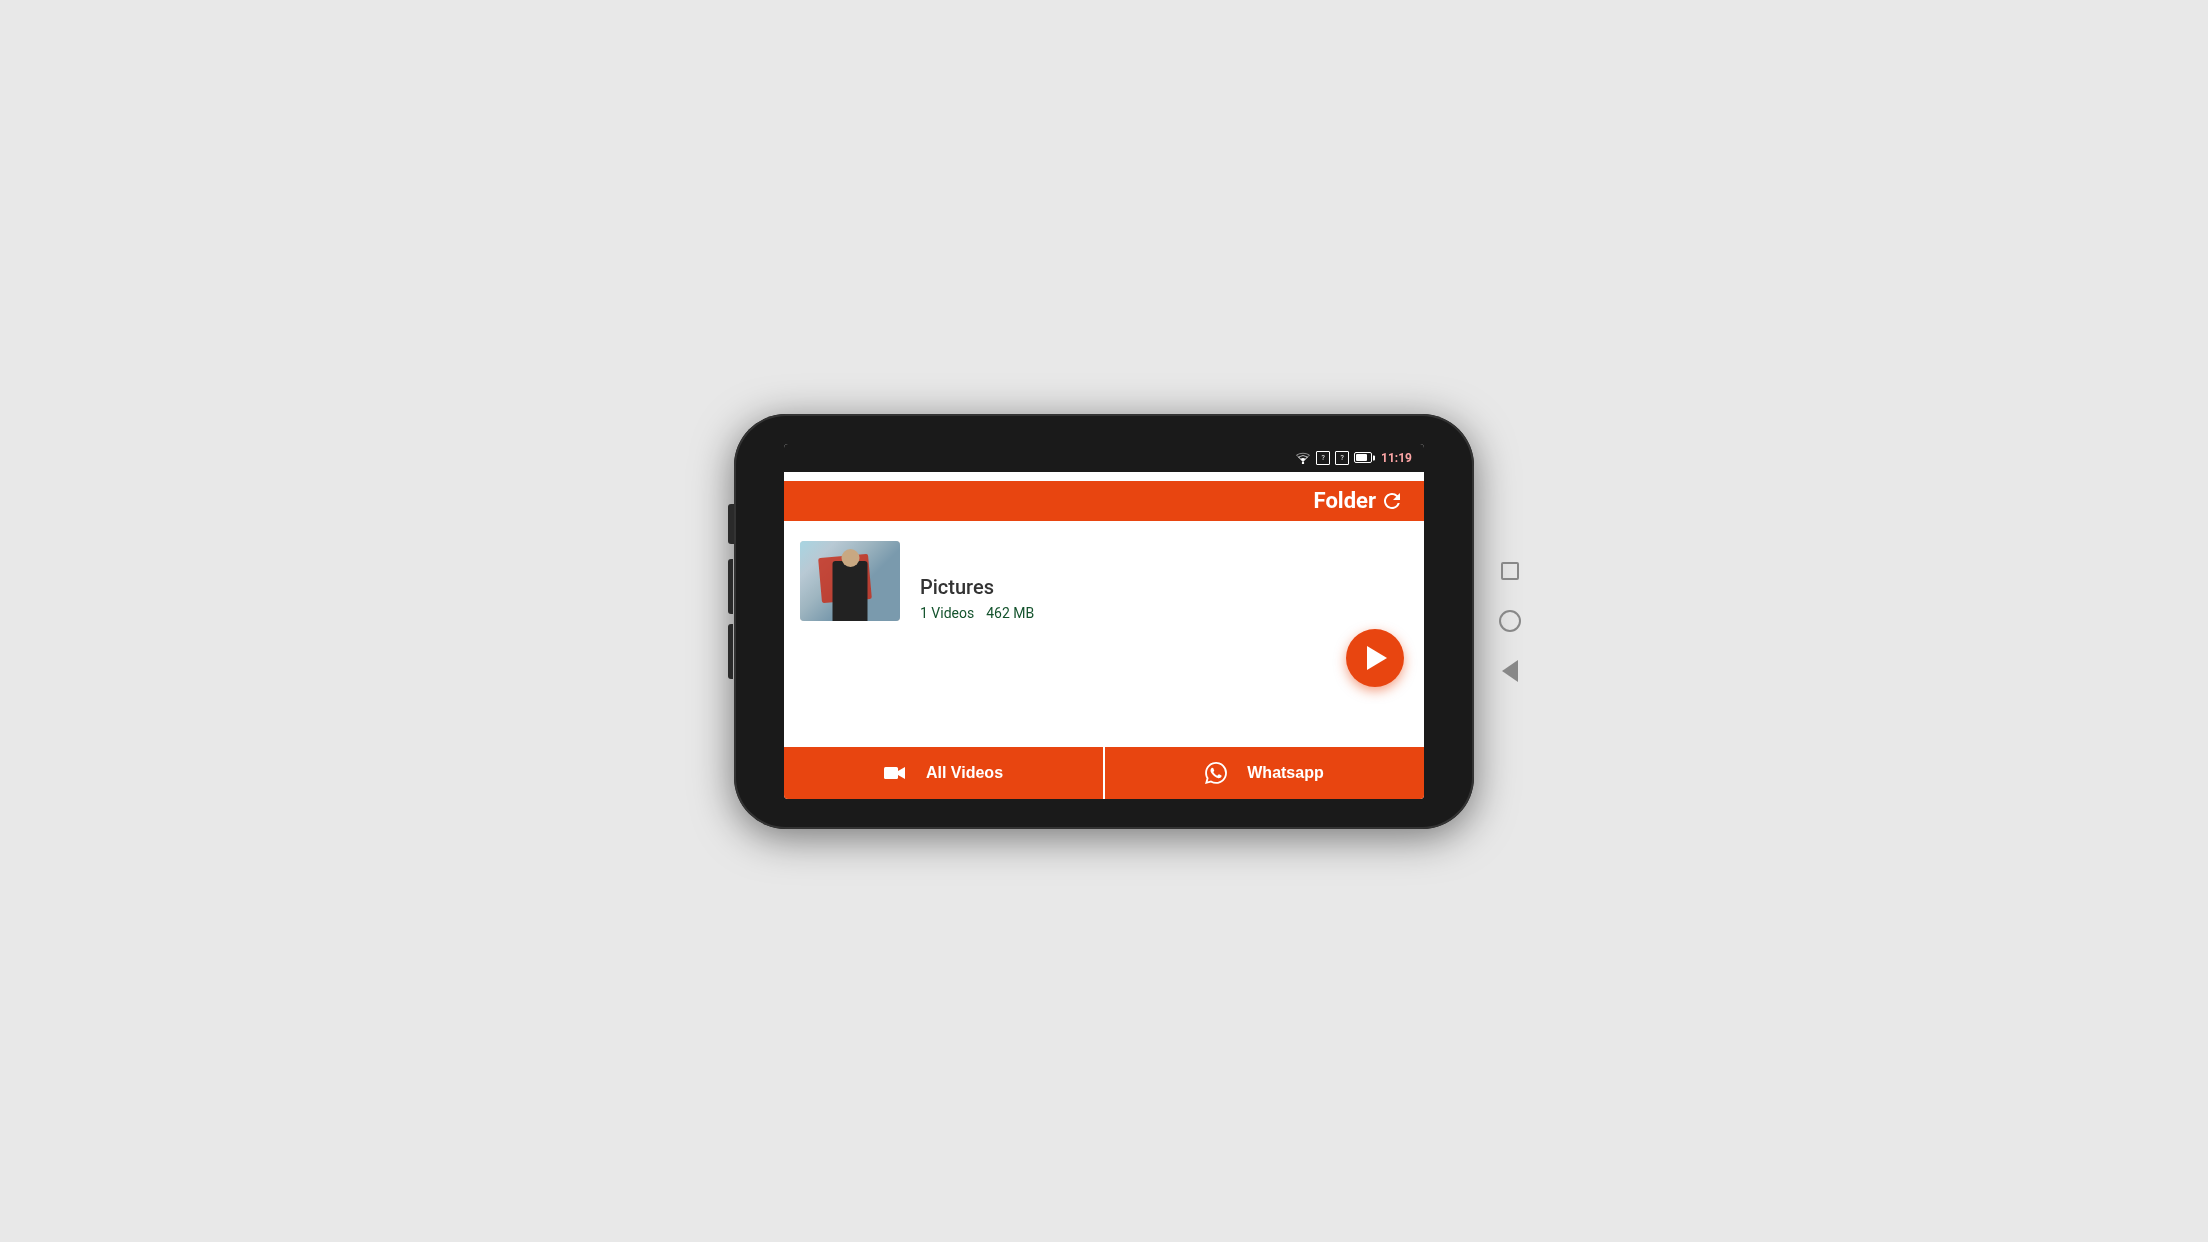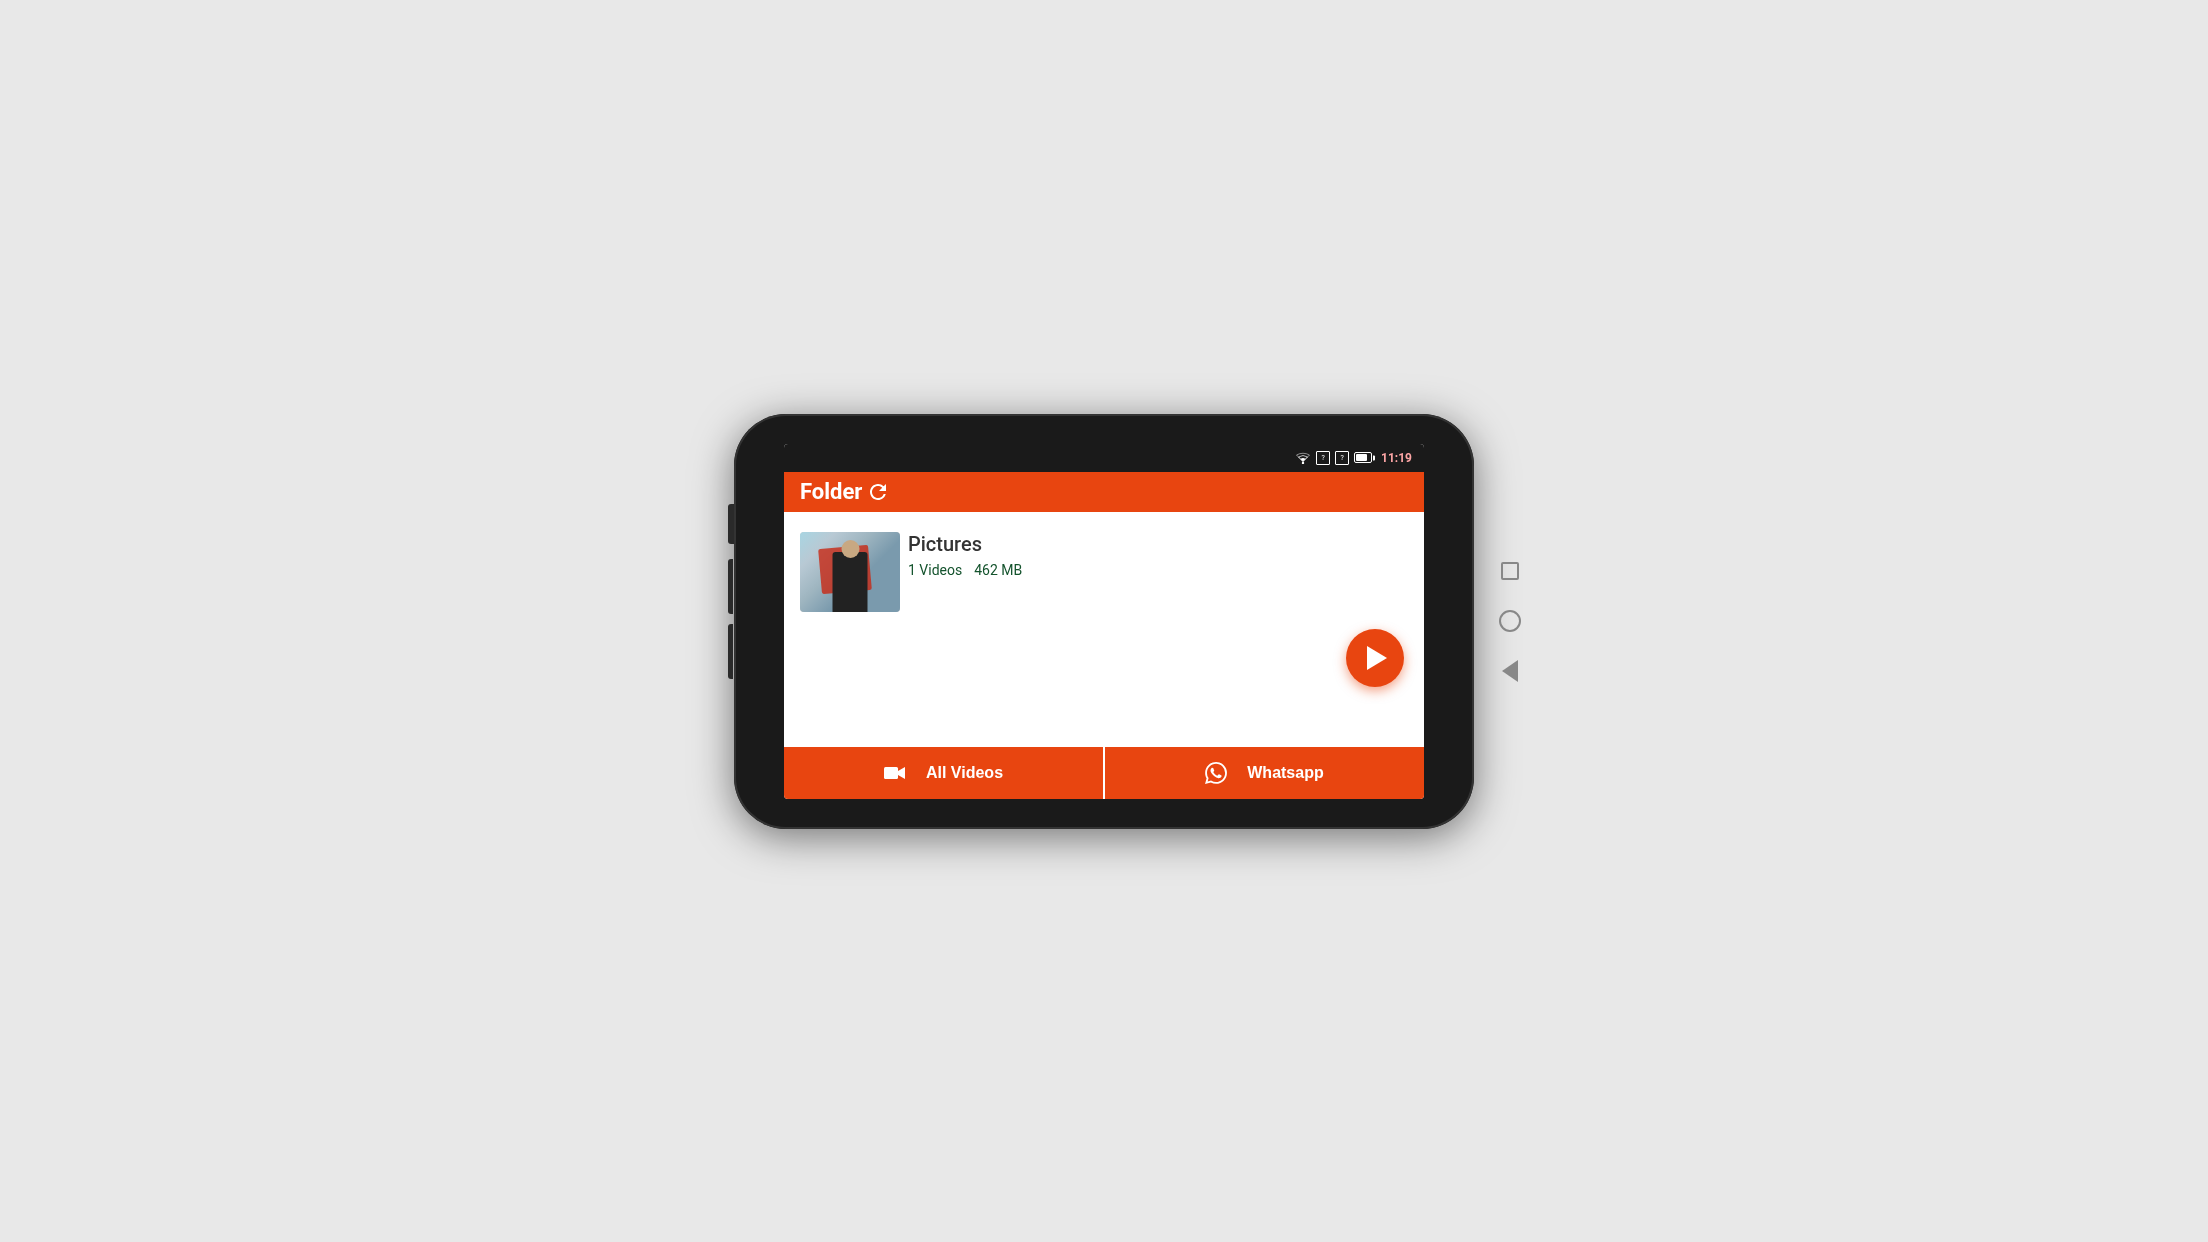--- a/index.html
+++ b/index.html
@@ -134,23 +134,24 @@
       font-weight: bold;
       margin-left: 4px;
     }
 
     
     .toolbar {
       background: #e84510;
       height: 40px;
       display: flex;
       align-items: center;
-      justify-content: flex-start;
+      justify-content: flex-end;
       padding: 0 16px;
       flex-shrink: 0;
+      margin-top: 9px;
     }
 
     .toolbar-title {
       color: white;
       font-size: 22px;
       font-weight: bold;
     }
 
     .toolbar-refresh {
       color: white;
@@ -167,22 +168,22 @@
       flex: 1;
       background: #ffffff;
       overflow: hidden;
       position: relative;
       padding: 12px;
     }
 
     
     .folder-item {
       display: flex;
-      align-items: flex-start;
-      gap: 8px;
+      align-items: flex-end;
+      gap: 20px;
       padding: 8px 4px;
     }
 
     .folder-thumbnail {
       width: 100px;
       height: 80px;
       background: #ccc;
       border-radius: 4px;
       overflow: hidden;
       flex-shrink: 0;

